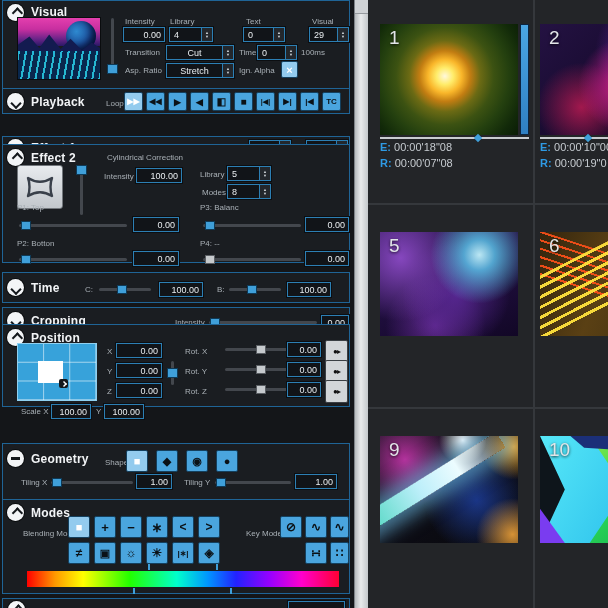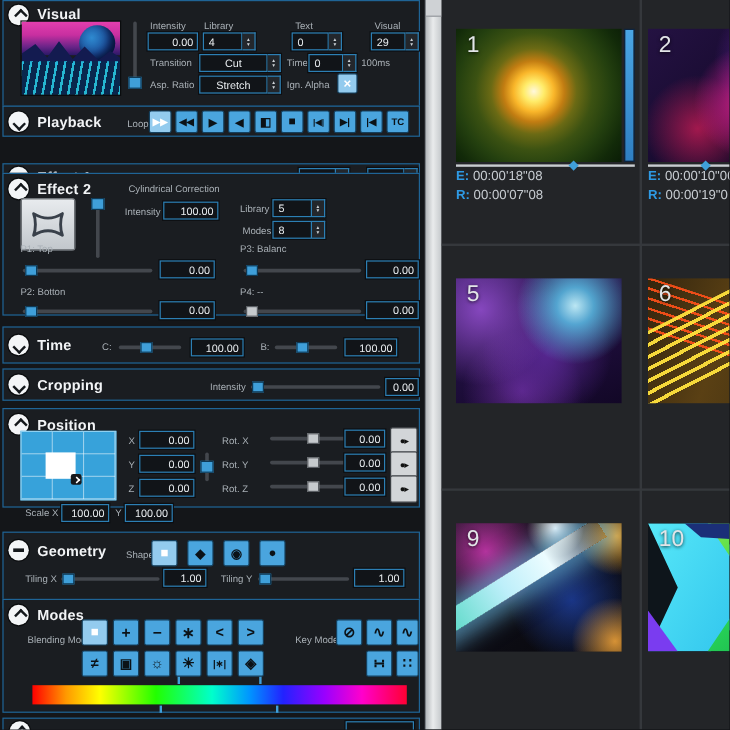--- a/index.html
+++ b/index.html
@@ -277,21 +277,21 @@
       <span class="chev down"></span>
     </div>
   <div class="title" style="left:28px;top:6px">Cropping</div>
   <div class="lbl" style="left:172px;top:10px">Intensity</div>
   <div class="track" style="left:206px;top:13px;width:108px">
       <div class="handle" style="left:1px"></div>
     </div>
   <div class="field" style="left:318px;top:7px;width:28px">0.00</div>
 </div>
 
-<div class="panel" style="top:340px;height:83px">
+<div class="panel" style="top:324px;height:83px">
   <div class="ph-icon" style="left:4px;top:4px">
       <span class="chev up"></span>
     </div>
   <div class="title" style="left:28px;top:6px">Position</div>
   <div class="pos-grid">
     <div class="pos-white">
         <div class="pos-cursor"></div>
       </div>
   </div>
   <div class="lbl" style="left:104px;top:22px">X</div>

